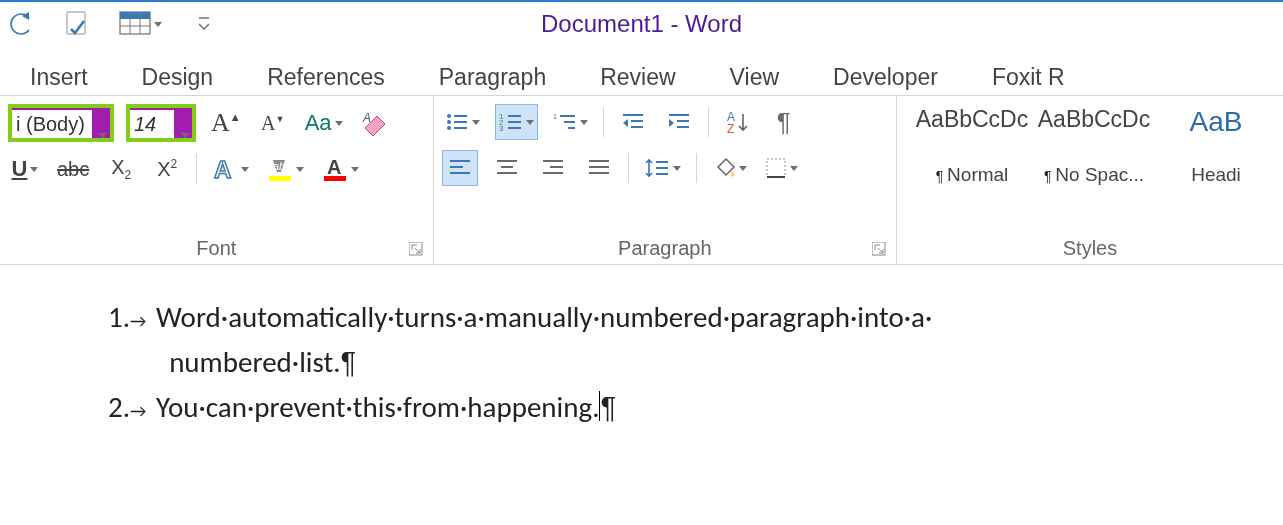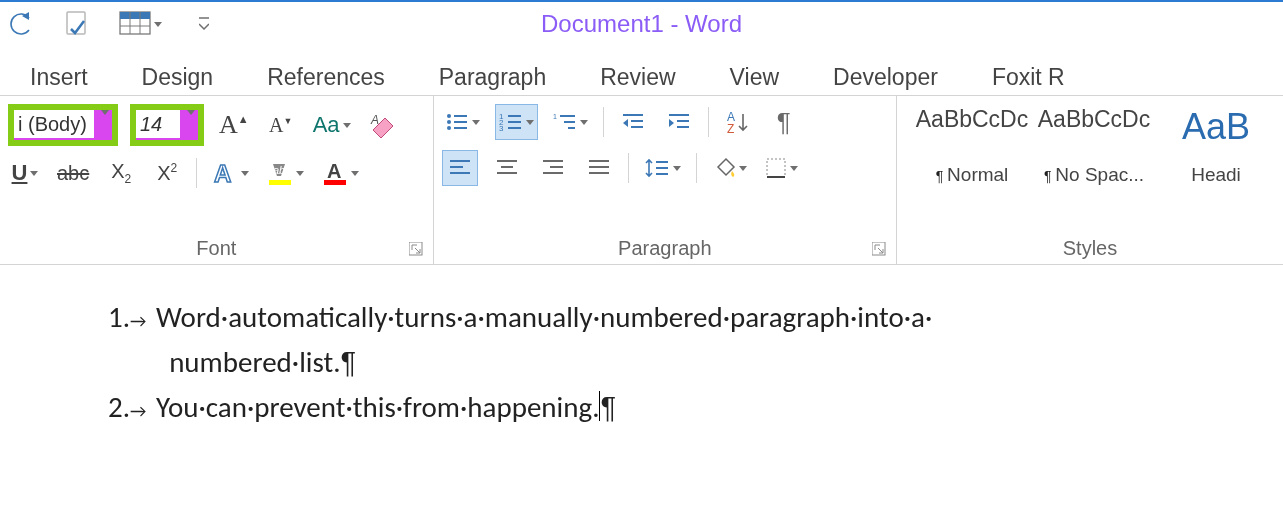--- a/index.html
+++ b/index.html
@@ -1,32 +1,32 @@
 <!DOCTYPE html>
 <html><head>
 <meta charset="utf-8">
 <style>
 html,body{margin:0;padding:0;font-family:"Segoe UI",Arial,sans-serif;background:#fff;color:#444;overflow:hidden;width:1283px;height:525px}
 .window{width:1283px;height:525px;position:relative;border-top:2px solid #2a7bd1}
 .qat{height:44px;display:flex;align-items:center;position:relative;border-bottom:1px solid #fff}
 .qat .ql{display:flex;align-items:center;gap:22px;padding-left:4px}
-.qat .title{position:absolute;left:0;right:0;text-align:center;font-size:24px;color:#8b5cf6;pointer-events:none}
+.qat .title{position:absolute;left:0;right:0;text-align:center;font-size:24px;color:#4c1d95;pointer-events:none}
 .tabs{height:48px;display:flex;align-items:flex-end;border-bottom:1px solid #d4d4d4}
 .tab{font-size:23px;color:#444;padding:4px 6px;margin-right:42px;cursor:pointer}
 .tab:first-child{margin-left:24px}
 .ribbon{display:flex;border-bottom:1px solid #d4d4d4;height:168px}
 .group{border-right:1px solid #d4d4d4;display:flex;flex-direction:column;padding:6px 8px 0 8px;position:relative}
 .group .body{flex:1;display:flex;flex-direction:column;gap:10px}
 .group .row{display:flex;align-items:center;gap:12px}
 .group .label{text-align:center;font-size:20px;color:#666;height:32px;display:flex;align-items:center;justify-content:center;position:relative}
 .dlaunch{position:absolute;right:2px;bottom:8px;width:14px;height:14px}
 .btn{display:inline-flex;align-items:center;justify-content:center;min-width:28px;height:34px;cursor:pointer;padding:0 3px}
 .btn.active{background:#cfe3f6;border:1px solid #8ab8e6}
 .dd{width:0;height:0;border-left:4px solid transparent;border-right:4px solid transparent;border-top:5px solid #6f6f6f;margin-left:3px}
-.combo{display:inline-flex;align-items:flex-start;border:6px solid #84cc16;height:30px;background:#d946ef}
+.combo{display:inline-flex;align-items:flex-end;border:4px solid #84cc16;height:30px;background:#a21caf}
 .combo input{border:0;outline:0;font-size:20px;height:28px;padding:0 4px;color:#333}
 .combo .arr{width:18px;display:flex;justify-content:center}
 svg{display:block}
 .doc{padding:30px 0 0 108px;font-family:Calibri,Arial,sans-serif;font-size:29px;color:#222;line-height:1.55}
 .li{display:flex}
 .li .num{width:48px}
 .pil{font-family:Arial;color:#222}
 .cursor{display:inline-block;width:0;border-left:1.5px solid #000;height:30px;vertical-align:-4px}
 .styles-gal{display:flex;gap:4px;padding:4px 0 0 8px}
 .sty{width:118px;text-align:center}
@@ -299,21 +299,21 @@
       <div class="styles-gal">
         <div class="sty">
           <div class="prev font-grey" style="color:#444">AaBbCcDc</div>
           <div class="name"><span class="pil" style="font-size:14px">¶ </span><span>Normal</span></div>
         </div>
         <div class="sty">
           <div class="prev" style="color:#444">AaBbCcDc</div>
           <div class="name"><span class="pil" style="font-size:14px">¶ </span><span>No Spac...</span></div>
         </div>
         <div class="sty">
-          <div class="prev" style="color:#2b6cb0;font-size:36px">AaB</div>
+          <div class="prev" style="color:#2b6cb0;font-size:28px">AaB</div>
           <div class="name"><span>Headi</span></div>
         </div>
       </div>
     </div>
     <div class="label">
           <span>Styles</span>
         </div>
   </div>
 
 </div>

